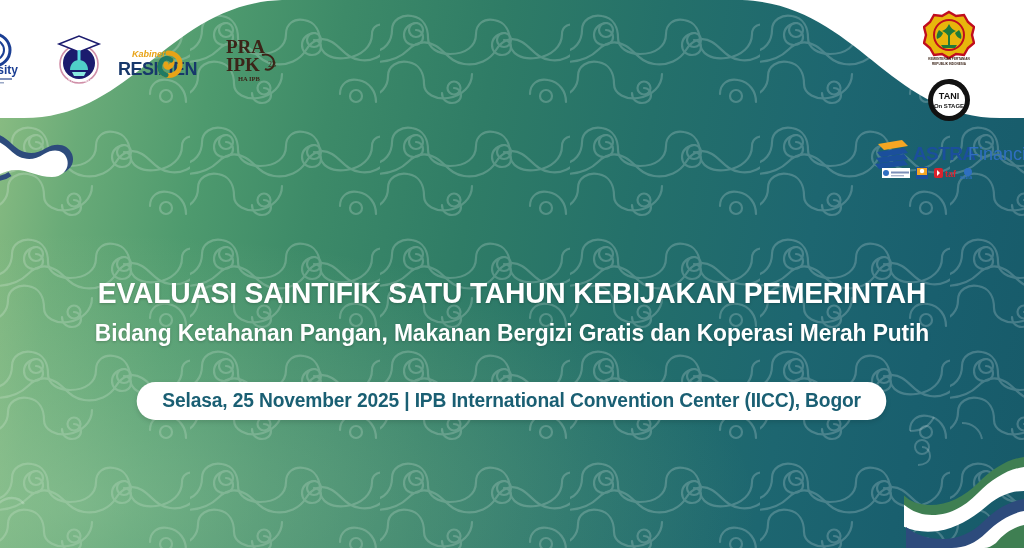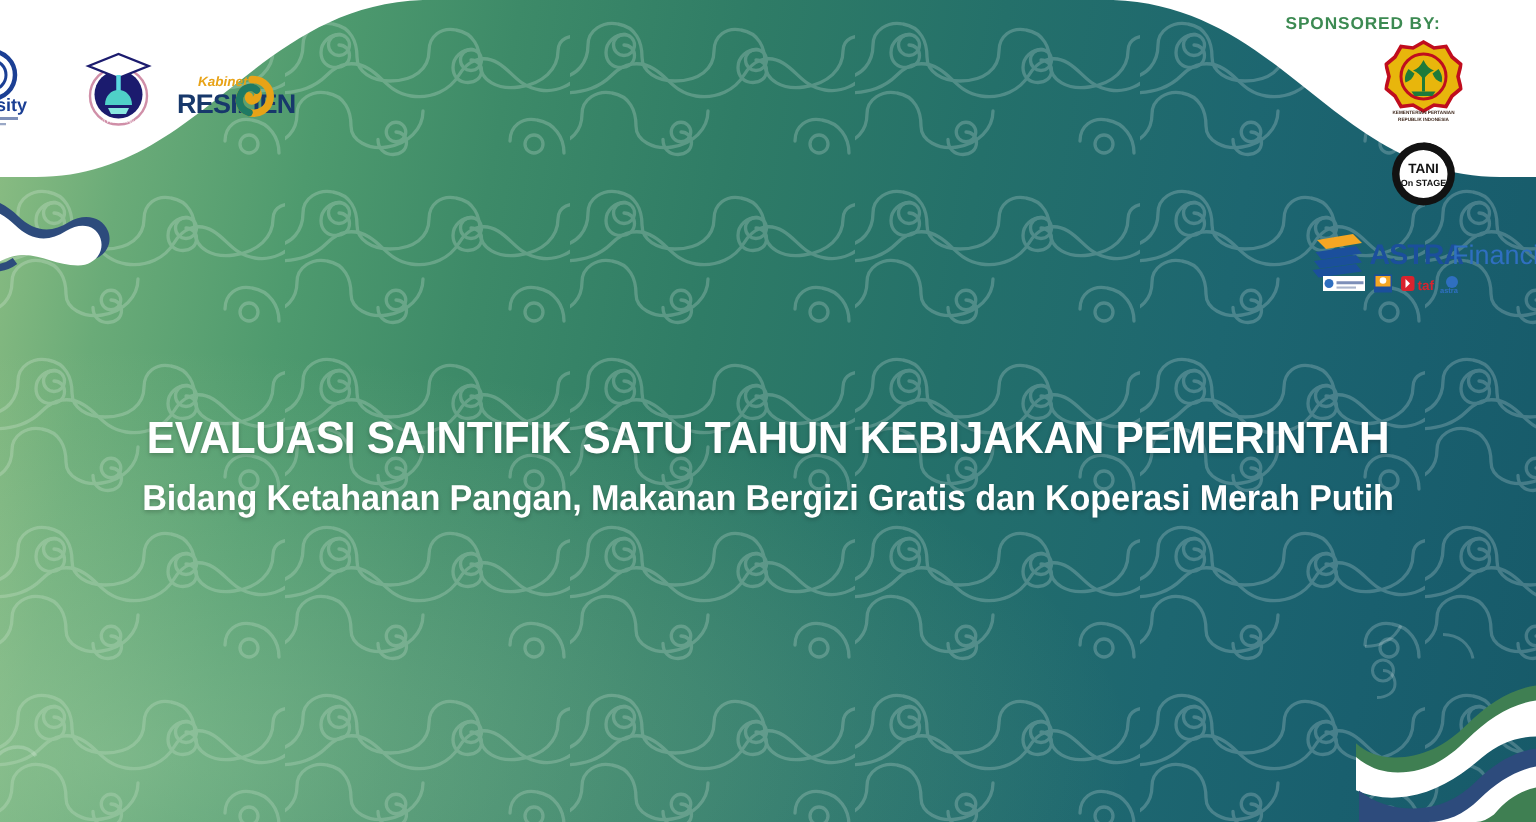--- a/index.html
+++ b/index.html
@@ -311,24 +311,32 @@
         <text x="16" y="16" font-family="'Liberation Sans',sans-serif" font-size="9" font-weight="bold" font-style="italic" fill="#e8a317">Kabinet</text>
         <text x="2" y="34" font-family="'Liberation Sans',sans-serif" font-size="18" font-weight="bold" fill="#17386b" letter-spacing="-0.5">RESILIEN</text>
         <g transform="translate(40,10)">
           <path d="M12,2 C20,2 25,8 24,15 C23,22 16,26 10,24 C4,22 2,16 5,11
                    C7,7 12,6 15,9 C17,11 16,15 13,16 C11,17 9,15 10,13" fill="none" stroke="#e8a317" stroke-width="5" stroke-linecap="round"></path>
           <path d="M10,24 C4,22 2,16 5,11 C7,7 12,6 15,9" fill="none" stroke="#1f7a63" stroke-width="5" stroke-linecap="round"></path>
         </g>
       </svg>
     </div>
 
+    <div class="logo-praipk">
+      <svg viewBox="0 0 60 52" width="60" height="52">
+        <text x="2" y="20" font-family="'Liberation Serif',serif" font-size="19" font-weight="bold" fill="#3b2418">PRA</text>
+        <text x="2" y="38" font-family="'Liberation Serif',serif" font-size="19" font-weight="bold" fill="#3b2418">IPK</text>
+        <path d="M38,22 C44,20 50,24 50,30 C50,35 45,38 41,36" fill="none" stroke="#3b2418" stroke-width="2"></path>
+        <text x="44" y="34" font-family="'Liberation Serif',serif" font-size="8" fill="#3b2418">23</text>
+        <text x="14" y="48" font-family="'Liberation Serif',serif" font-size="6.5" font-weight="bold" fill="#3b2418">HA IPB</text>
+      </svg>
+    </div>
   </div>
 
   <div class="sponsor-wrap">
-    <div class="sponsored-by">SPONSORED BY:</div>
 
     <div class="sponsor-row">
 
       <div class="sp-kementan">
         <svg viewBox="0 0 52 58" width="52" height="58">
           <path d="M26,2 L33,6 L41,5 L45,12 L51,17 L49,25 L51,33 L45,38 L41,45
                    L33,44 L26,48 L19,44 L11,45 L7,38 L1,33 L3,25 L1,17 L7,12
                    L11,5 L19,6 Z" fill="#e8b60c" stroke="#c00d1e" stroke-width="2.4"></path>
           <circle cx="26" cy="25" r="15" fill="none" stroke="#c00d1e" stroke-width="2"></circle>
           <g fill="#1f7a3a">
@@ -387,14 +395,17 @@
         </svg>
       </div>
     </div>
   </div>
 
 
   <div class="subtitle-1">EVALUASI SAINTIFIK SATU TAHUN KEBIJAKAN PEMERINTAH</div>
 
   <div class="subtitle-2">Bidang Ketahanan Pangan, Makanan Bergizi Gratis dan Koperasi Merah Putih</div>
 
+  <div class="pill-wrap">
+    <div class="pill">Selasa, 25 November 2025 | IPB International Convention Center (IICC), Bogor</div>
+  </div>
 
 </div>
 
 </body></html>

